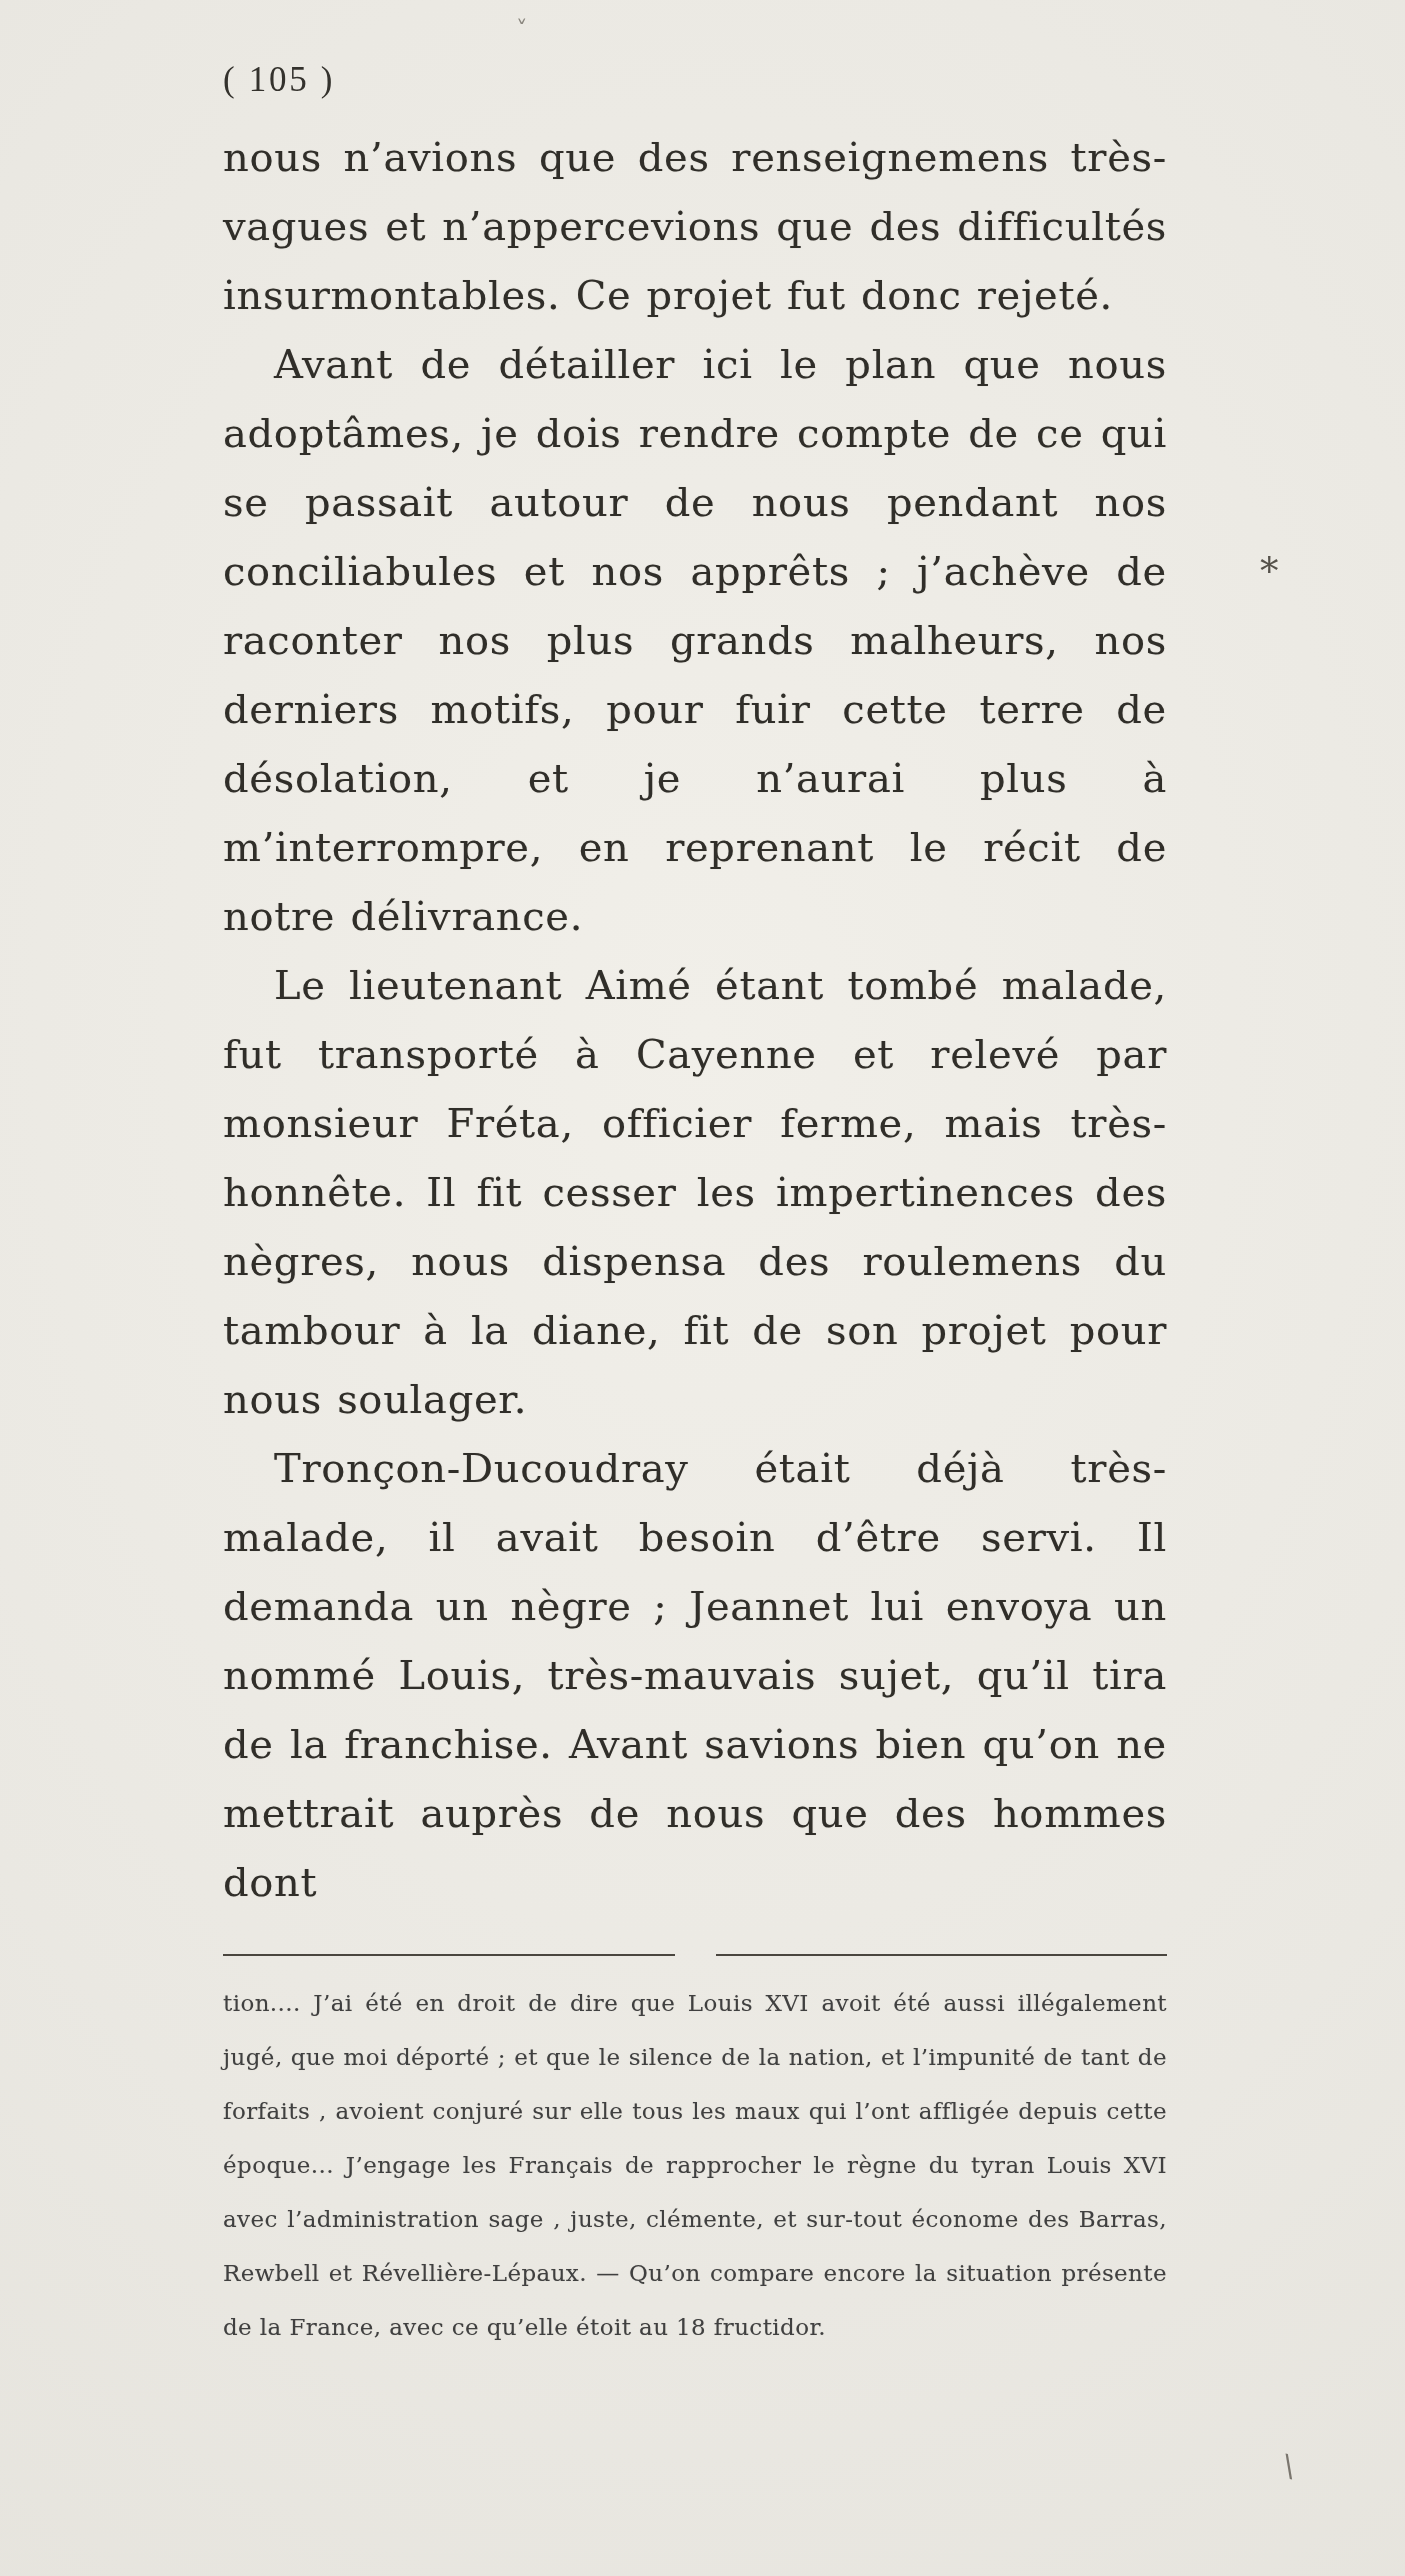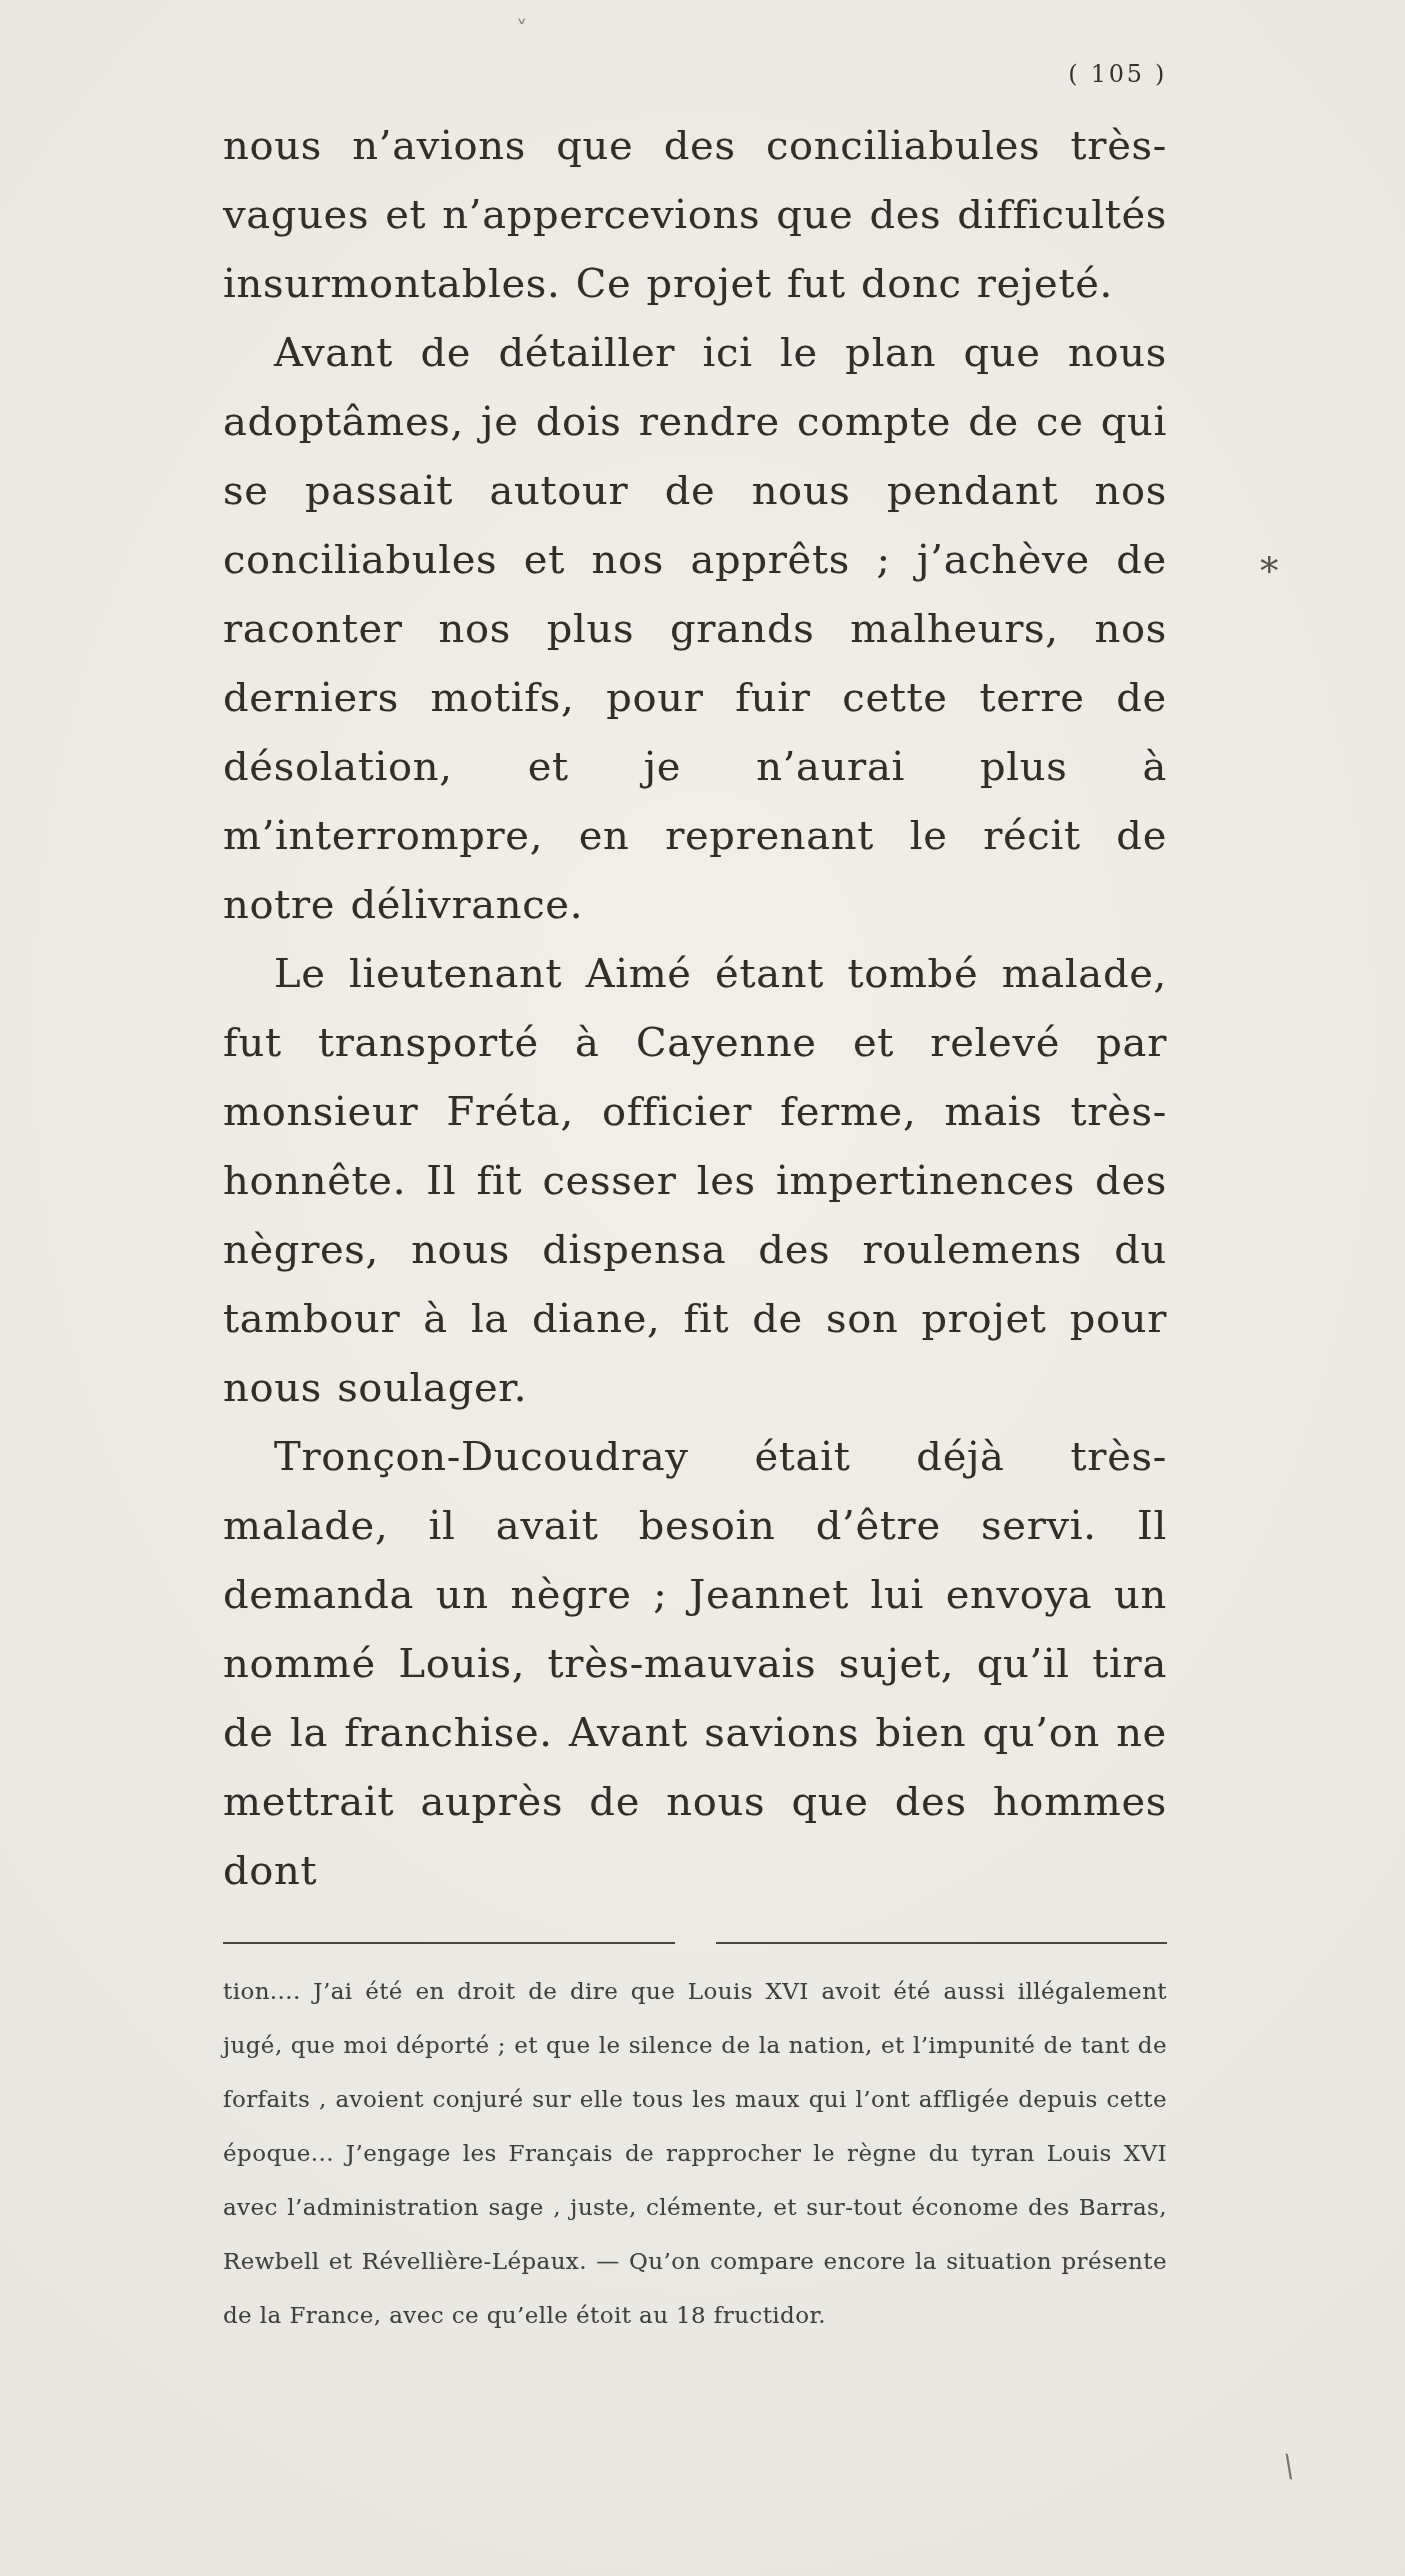--- a/index.html
+++ b/index.html
@@ -20,25 +20,26 @@
     position: absolute;
     inset: 0;
   }
   .text-block {
     position: absolute;
     left: 223px;
     top: 60px;
     width: 944px;
   }
   .page-number {
-    text-align: right;
-    font-size: 24px;
+    text-align: left;
+    font-size: 35px;
     letter-spacing: 2.7px;
     margin: 0 0 23px 0;
     color: #34322d;
+    font-family: Liberation Serif, serif;
   }
   .para {
     font-size: 40px;
     line-height: 69px;
     text-align: justify;
     letter-spacing: 0.7px;
     word-spacing: 1.8px;
     margin: 0;
     color: #302e29;
     text-shadow: 0 0 0.9px rgba(60,55,48,0.25);
@@ -94,21 +95,21 @@
 
 <div class="page-surface">
 
   <span class="ink-speck">˅</span>
 
   <div class="text-block">
 
     <div class="page-number">( 105 )</div>
 
     <div>
-      <p class="para">nous n’avions que des conciliabules très-vagues et n’appercevions que des difficultés insurmontables. Ce projet fut donc rejeté.</p>
+      <p class="para">nous n’avions que des renseignemens très-vagues et n’appercevions que des difficultés insurmontables. Ce projet fut donc rejeté.</p>
       <p class="para indent">Avant de détailler ici le plan que nous adoptâmes, je dois rendre compte de ce qui se passait autour de nous pendant nos conciliabules et nos apprêts ; j’achève de raconter nos plus grands malheurs, nos derniers motifs, pour fuir cette terre de désolation, et je n’aurai plus à m’interrompre, en reprenant le récit de notre délivrance.</p>
       <p class="para indent">Le lieutenant Aimé étant tombé malade, fut transporté à Cayenne et relevé par monsieur Fréta, officier ferme, mais très-honnête. Il fit cesser les impertinences des nègres, nous dispensa des roulemens du tambour à la diane, fit de son projet pour nous soulager.</p>
       <p class="para indent">Tronçon-Ducoudray était déjà très-malade, il avait besoin d’être servi. Il demanda un nègre ; Jeannet lui envoya un nommé Louis, très-mauvais sujet, qu’il tira de la franchise. Avant savions bien qu’on ne mettrait auprès de nous que des hommes dont</p>
     </div>
 
     <div class="footnote-separator">
       <div class="seg"></div>
       <div class="seg"></div>
     </div>
 

